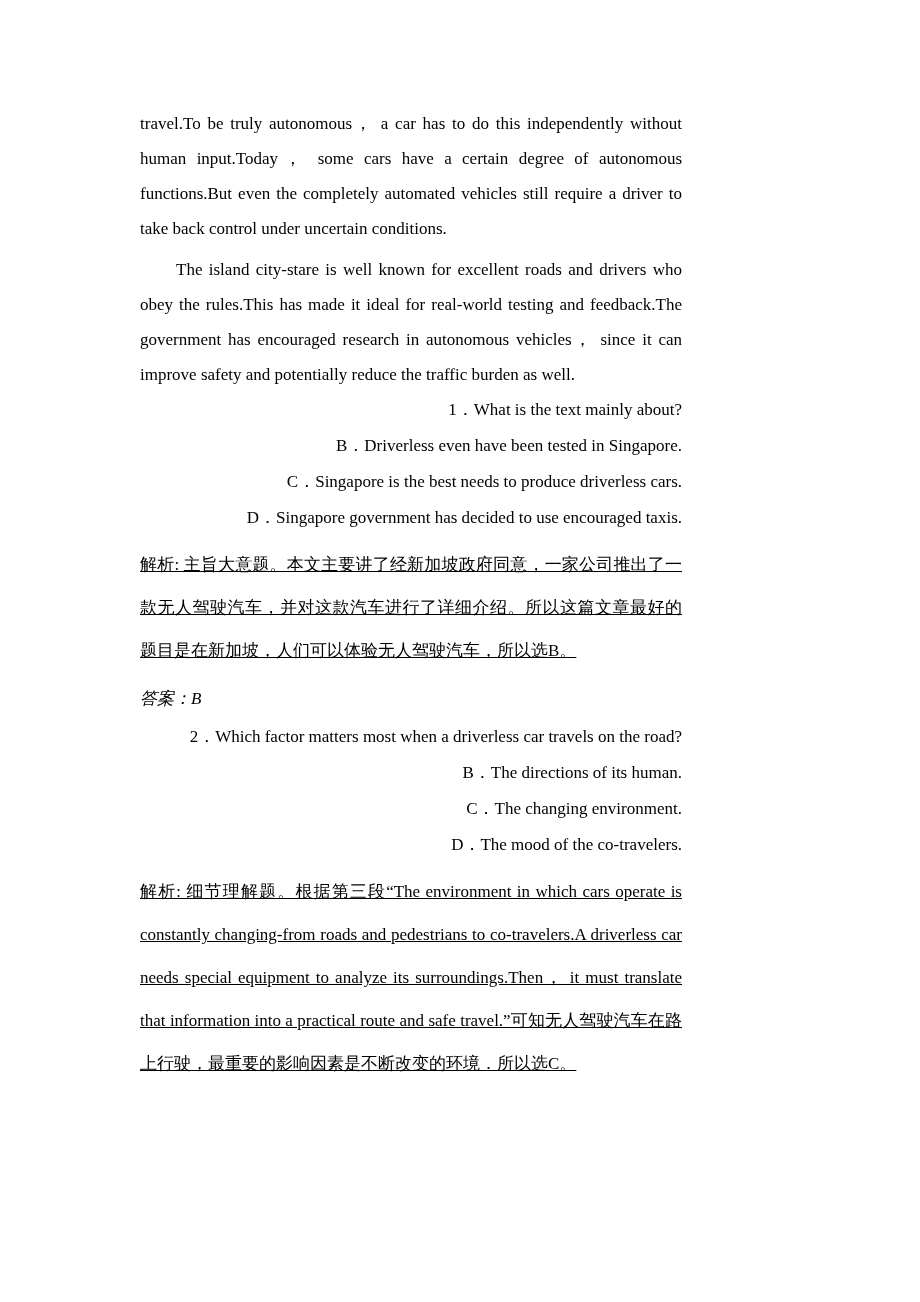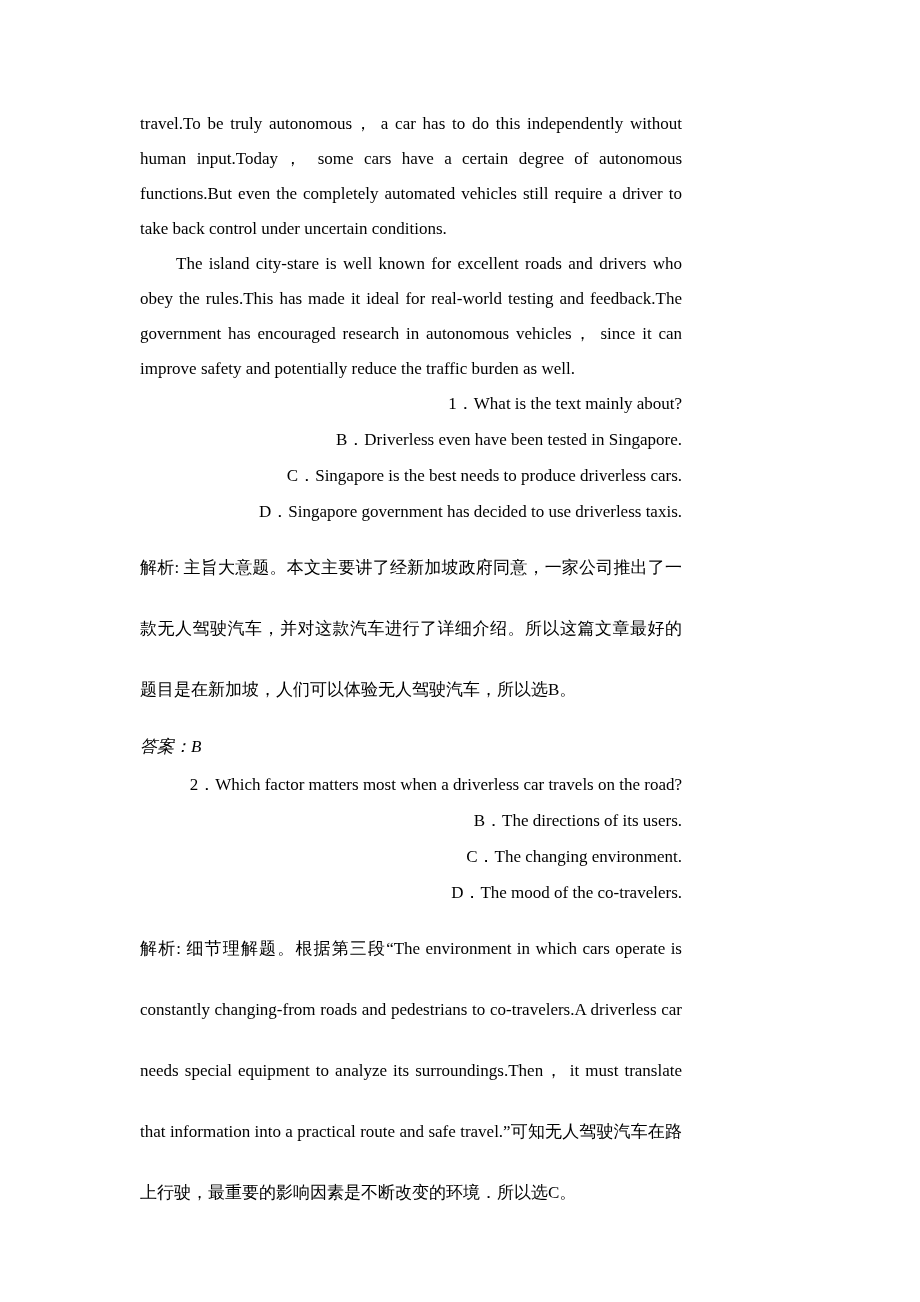--- a/index.html
+++ b/index.html
@@ -19,56 +19,58 @@
     font-size: 17px;
     overflow: hidden;
   }
   p { margin: 0; }
   .para {
     text-align: justify;
     line-height: 35px;
   }
   .para.indent {
     text-indent: 36px;
+    margin-top: 6px;
   }
   .line {
     line-height: 36px;
     text-align: right;
   }
   .analysis {
     text-align: justify;
-    line-height: 61px;
+    line-height: 43px;
     margin-top: 7px;
     margin-bottom: 9px;
+    text-decoration: underline;
   }
   .answer {
     line-height: 36px;
     margin: 0 0 2px 0;
     font-style: italic;
   }
 </style>
 </head>
 <body>
 
 <div class="page">
 
   <p class="para">travel.To be truly autonomous， a car has to do this independently without human input.Today， some cars have a certain degree of autonomous functions.But even the completely automated vehicles still require a driver to take back control under uncertain conditions.</p>
 
   <p class="para indent">The island city-stare is well known for excellent roads and drivers who obey the rules.This has made it ideal for real-world testing and feedback.The government has encouraged research in autonomous vehicles， since it can improve safety and potentially reduce the traffic burden as well.</p>
 
   <div>
     <p class="line">1．What is the text mainly about?</p>
     <p class="line">B．Driverless even have been tested in Singapore.</p>
     <p class="line">C．Singapore is the best needs to produce driverless cars.</p>
-    <p class="line">D．Singapore government has decided to use driverless taxis.</p>
+    <p class="line">D．Singapore government has decided to use encouraged taxis.</p>
     <p class="analysis">解析: 主旨大意题。本文主要讲了经新加坡政府同意，一家公司推出了一款无人驾驶汽车，并对这款汽车进行了详细介绍。所以这篇文章最好的题目是在新加坡，人们可以体验无人驾驶汽车，所以选B。</p>
     <p class="answer">答案：B</p>
   </div>
 
   <div>
     <p class="line">2．Which factor matters most when a driverless car travels on the road?</p>
-    <p class="line">B．The directions of its users.</p>
+    <p class="line">B．The directions of its human.</p>
     <p class="line">C．The changing environment.</p>
     <p class="line">D．The mood of the co-travelers.</p>
     <p class="analysis">解析: 细节理解题。根据第三段“The environment in which cars operate is constantly changing-from roads and pedestrians to co-travelers.A driverless car needs special equipment to analyze its surroundings.Then， it must translate that information into a practical route and safe travel.”可知无人驾驶汽车在路上行驶，最重要的影响因素是不断改变的环境．所以选C。</p>
   </div>
 
 </div>
 
 </body></html>

